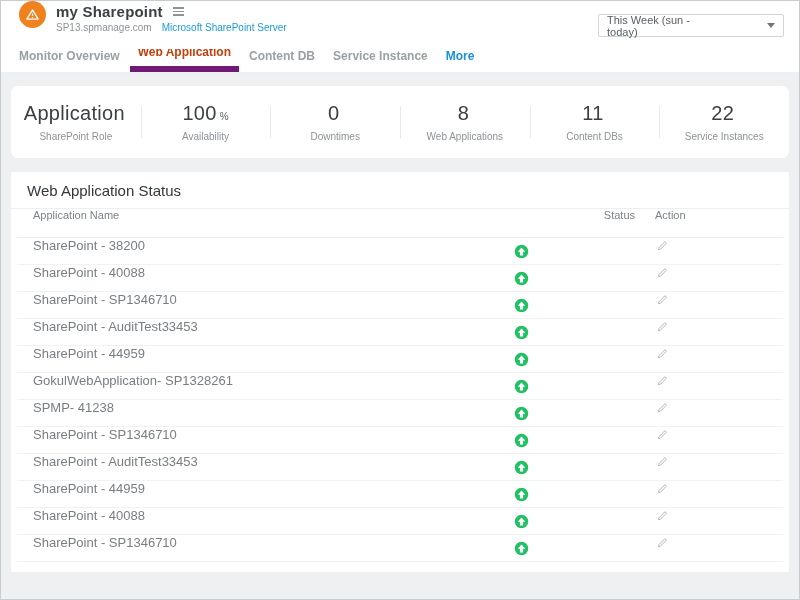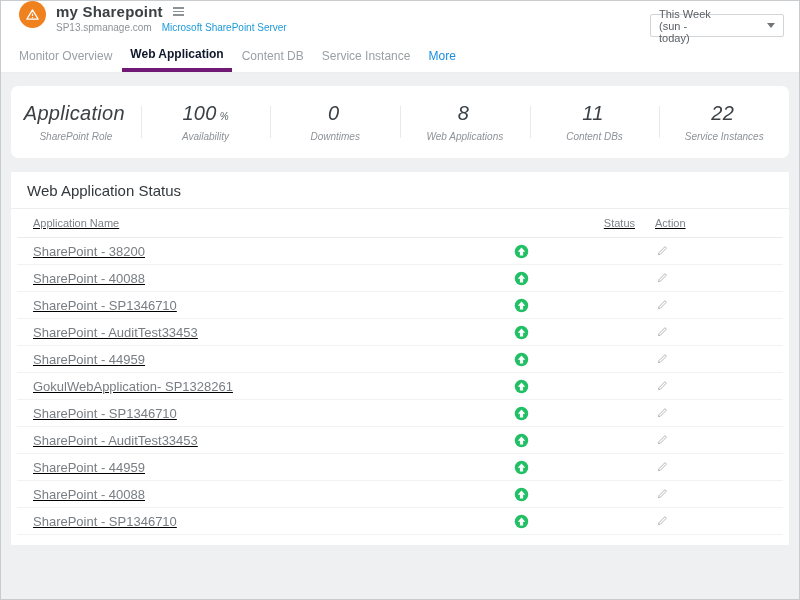--- a/index.html
+++ b/index.html
@@ -14,53 +14,53 @@
   .logo { width:27px; height:27px; border-radius:50%; background:#f0811f;
           display:flex; align-items:center; justify-content:center; flex:0 0 auto; }
   .title-block { margin-left:10px; padding-top:2px; }
   .title-row { display:flex; align-items:center; gap:8px; }
   .monitor-title { font-size:15px; color:#3c4043; font-weight:700; letter-spacing:.2px; }
   .hamburger { display:inline-flex; flex-direction:column; gap:2px; cursor:pointer; padding:2px; }
   .hamburger span { display:block; width:11px; height:1.5px; background:#8d9297; }
   .sub-row { display:flex; align-items:center; gap:10px; margin-top:2px; }
   .subdomain { font-size:10px; color:#8d9297; }
   .server-link { font-size:10px; color:#1d9bd9; text-decoration:none; cursor:pointer; }
-  .range-select { position:absolute; right:15px; top:13px; width:134px; height:23px;
+  .range-select { position:absolute; right:15px; top:13px; width:186px; height:23px;
                   border:1px solid #d2d5d8; border-radius:2px; background:#fff;
                   display:flex; align-items:center; justify-content:space-between;
                   padding:0 8px; font-size:11px; color:#5a6065; cursor:pointer;gap:48px; }
   .caret { width:0; height:0; border-left:4px solid transparent; border-right:4px solid transparent;
            border-top:5px solid #707578; }
 
   
   .tabbar { height:24px; background:#fff; display:flex; align-items:flex-end;
             padding:0 0 0 10px; border-bottom:1px solid #eceeef; flex:0 0 auto; }
   .tab { font-size:12px; color:#9aa0a4; padding:0 8px 7px 8px; margin-right:2px;
-         cursor:pointer; border-bottom:2px solid transparent; white-space:nowrap; }
-  .tab.active { color:#0f172a; font-weight:700; border-bottom:4px solid #701a75; }
+         cursor:pointer; border-bottom:2px solid transparent; white-space:nowrap;font-weight:bold; }
+  .tab.active { color:#c2410c; font-weight:700; border-bottom:6px solid #701a75; }
   .tab.accent { color:#1a8fe0; }
 
   
   .content { flex:1; background:#eef0f1; padding:13px 10px 0 10px; overflow:hidden; }
 
   .stats-card { background:#fff; height:72px; display:flex; align-items:center;
-                margin-bottom:14px; border-radius:7px;font-style:italic; }
+                margin-bottom:14px; border-radius:7px; }
   .stat { flex:1; display:flex; flex-direction:column; align-items:center;
           justify-content:center; position:relative; height:100%; }
   .stat + .stat::before { content:""; position:absolute; left:0; top:20px; bottom:20px;
                           width:1px; background:#e7e9eb; }
   .stat-value { font-size:20px; color:#3b4045; letter-spacing:.3px; }
   .stat-unit { font-size:10px; color:#5a6065; margin-left:3px; }
   .stat-label { font-size:10px; color:#8d9297; margin-top:6px; }
 
   .table-card { background:#fff; border-radius:1px; padding-bottom:10px; }
   .table-title { font-size:15px; color:#33383c; padding:10px 16px 9px 16px;
                  border-bottom:1px solid #eceeef; }
-  .trow { display:flex; align-items:center; height:27px; border-bottom:1px solid #f0f2f3;
-          margin:0 6px;text-decoration:underline; }
+  .trow { display:flex; height:27px; border-bottom:1px solid #f0f2f3;
+          margin:0 6px; }
   .trow.head { height:29px; border-bottom:1px solid #e9ebec; }
   .trow:last-child { border-bottom:1px solid #f0f2f3; }
   .col-name { flex:1; padding-left:16px; font-size:13px; color:#787e83;
               white-space:nowrap; overflow:hidden; text-overflow:ellipsis; }
   .trow.head .col-name { color:#7c8287; font-size:11px; }
   .col-icon { width:35px; display:flex; align-items:center; justify-content:center; }
   .col-status { width:104px; text-align:right; font-size:11px; color:#7c8287; padding-right:8px; }
   .col-action { width:140px; padding-left:12px; font-size:11px; color:#7c8287; }
   .edit-btn { display:inline-flex; cursor:pointer; padding:1px; }
   .status-up { display:inline-flex; cursor:default; }
@@ -272,20 +272,39 @@
           <div class="col-status"></div>
           <div class="col-action">
             <span class="edit-btn">
               <svg width="13" height="13" viewBox="0 0 16 16">
                 <path d="M3 13.2 L3.6 10.8 L11 3.3 L12.8 5.1 L5.4 12.6 Z" fill="none" stroke="#a2a7ab" stroke-width="1"></path>
               </svg>
             </span>
           </div>
         </div>
           <div class="trow">
+          <div class="col-name">SPMP- 41238</div>
+          <div class="col-icon">
+            <span class="status-up">
+              <svg width="15" height="15" viewBox="0 0 16 16">
+                <circle cx="8" cy="8" r="7.2" fill="#21c064"></circle>
+                <path d="M8 3.6 L12 8.2 H9.7 V12.2 H6.3 V8.2 H4 Z" fill="#fff"></path>
+              </svg>
+            </span>
+          </div>
+          <div class="col-status"></div>
+          <div class="col-action">
+            <span class="edit-btn">
+              <svg width="13" height="13" viewBox="0 0 16 16">
+                <path d="M3 13.2 L3.6 10.8 L11 3.3 L12.8 5.1 L5.4 12.6 Z" fill="none" stroke="#a2a7ab" stroke-width="1"></path>
+              </svg>
+            </span>
+          </div>
+        </div>
+          <div class="trow">
           <div class="col-name">SharePoint - SP1346710</div>
           <div class="col-icon">
             <span class="status-up">
               <svg width="15" height="15" viewBox="0 0 16 16">
                 <circle cx="8" cy="8" r="7.2" fill="#21c064"></circle>
                 <path d="M8 3.6 L12 8.2 H9.7 V12.2 H6.3 V8.2 H4 Z" fill="#fff"></path>
               </svg>
             </span>
           </div>
           <div class="col-status"></div>

